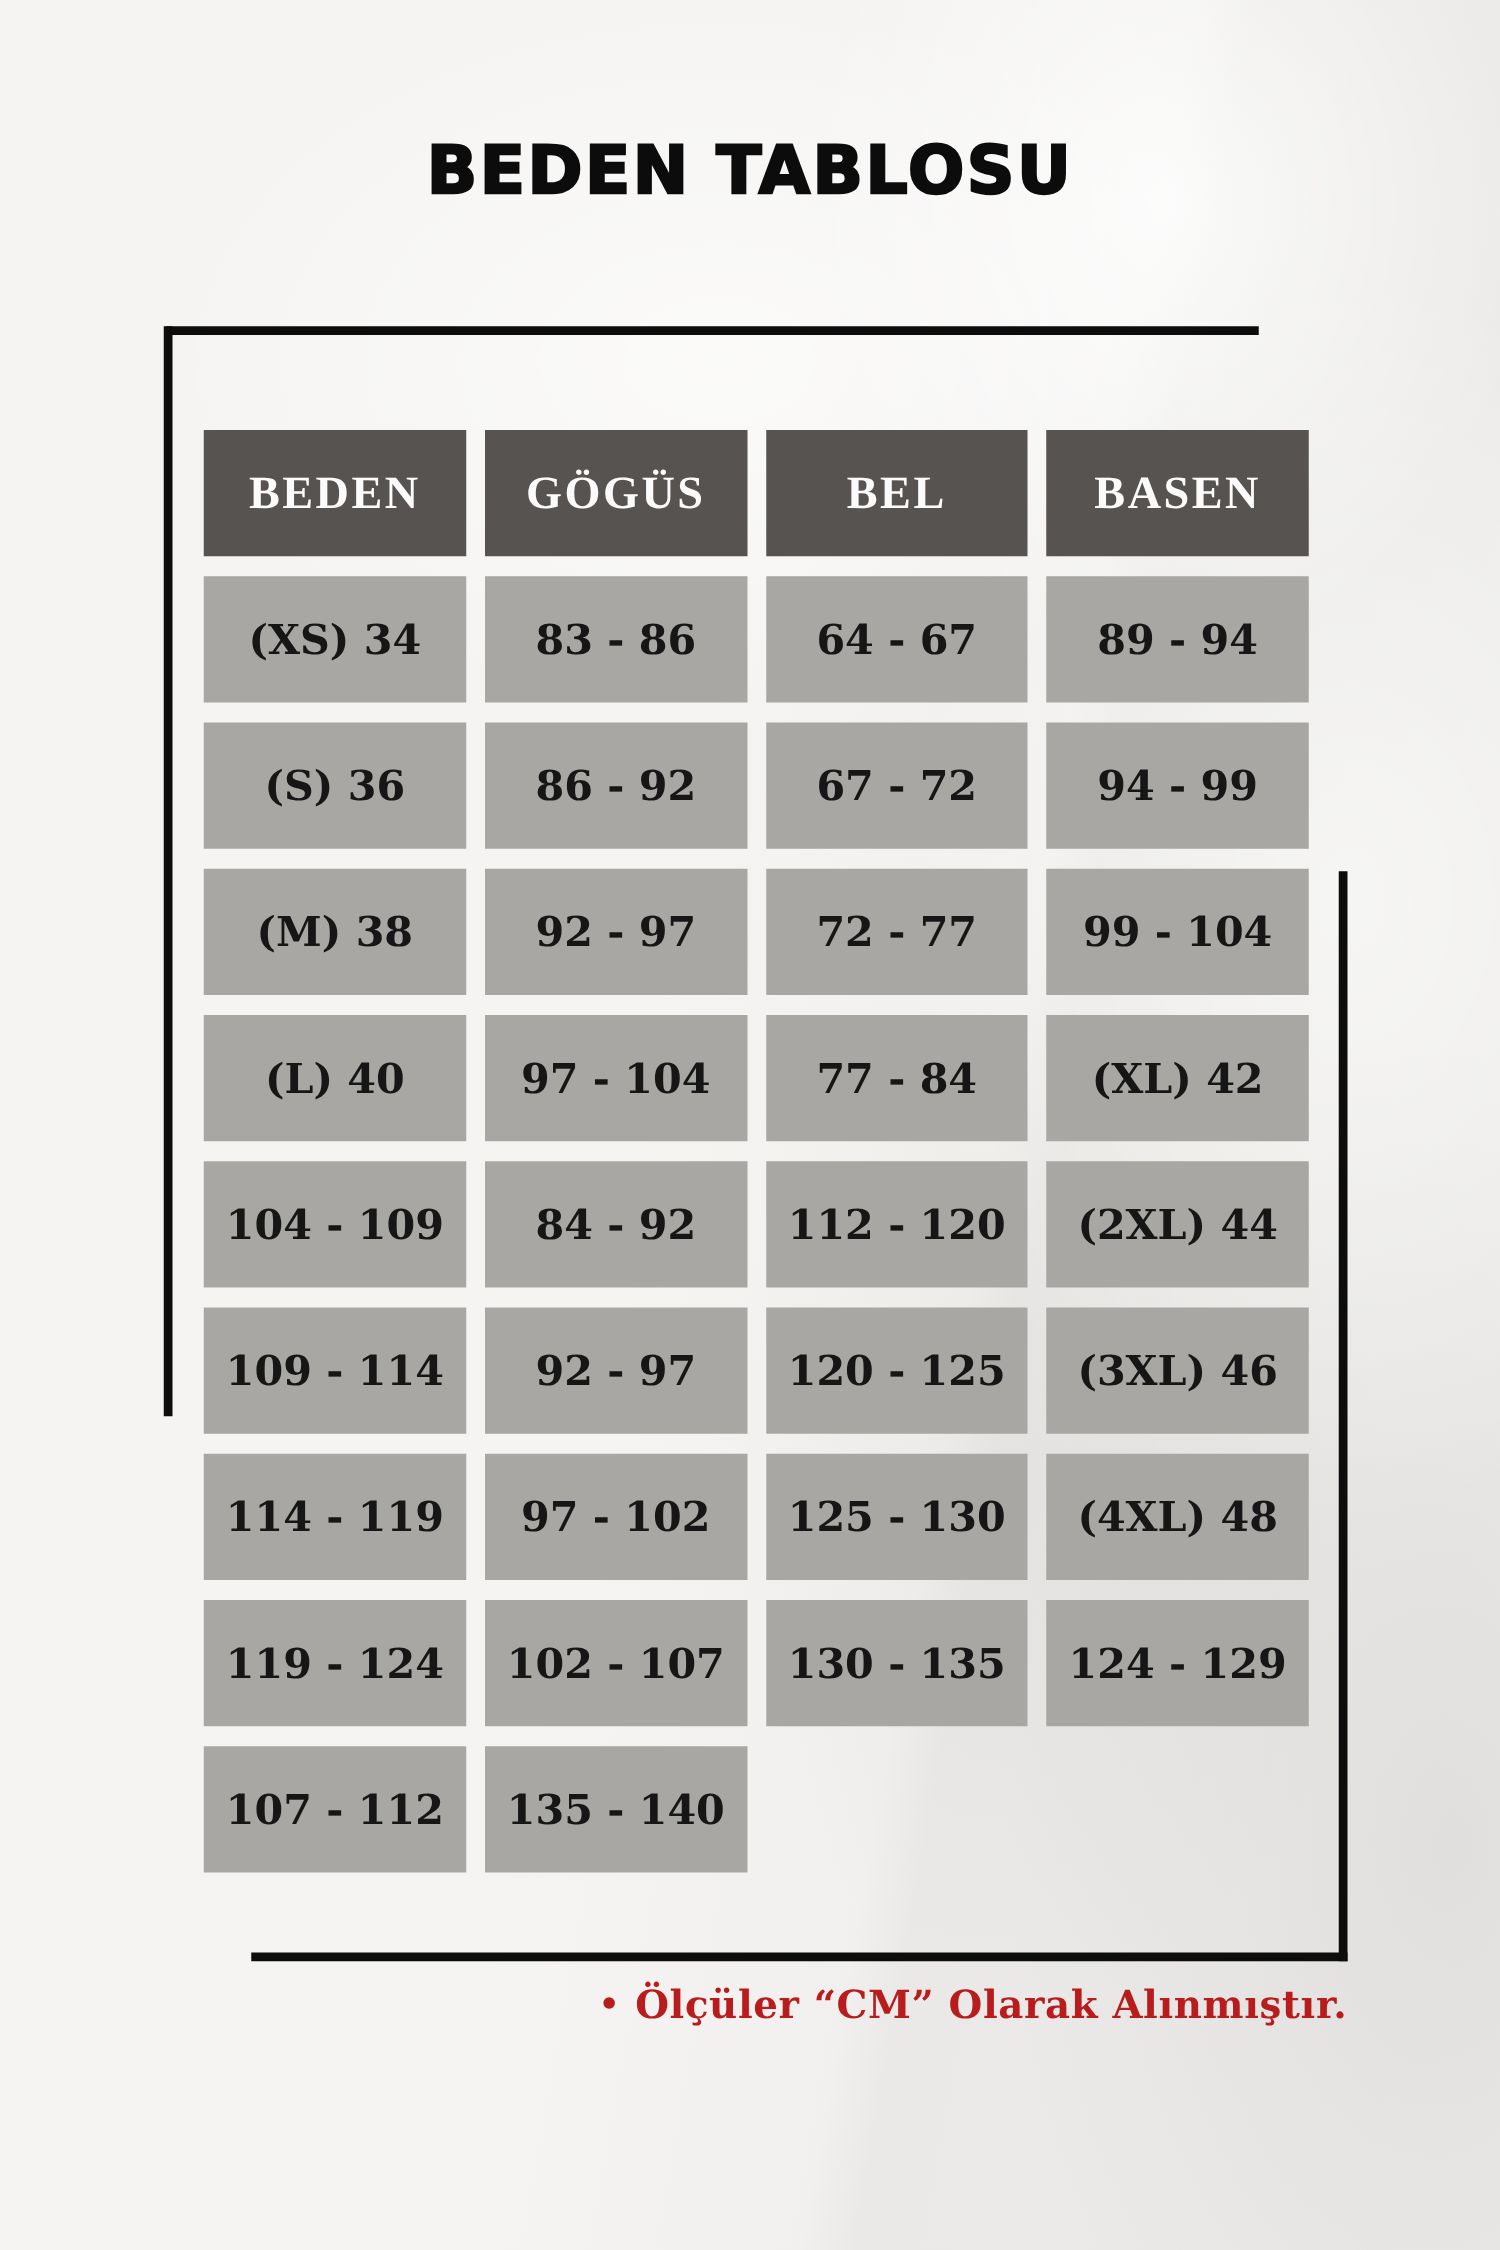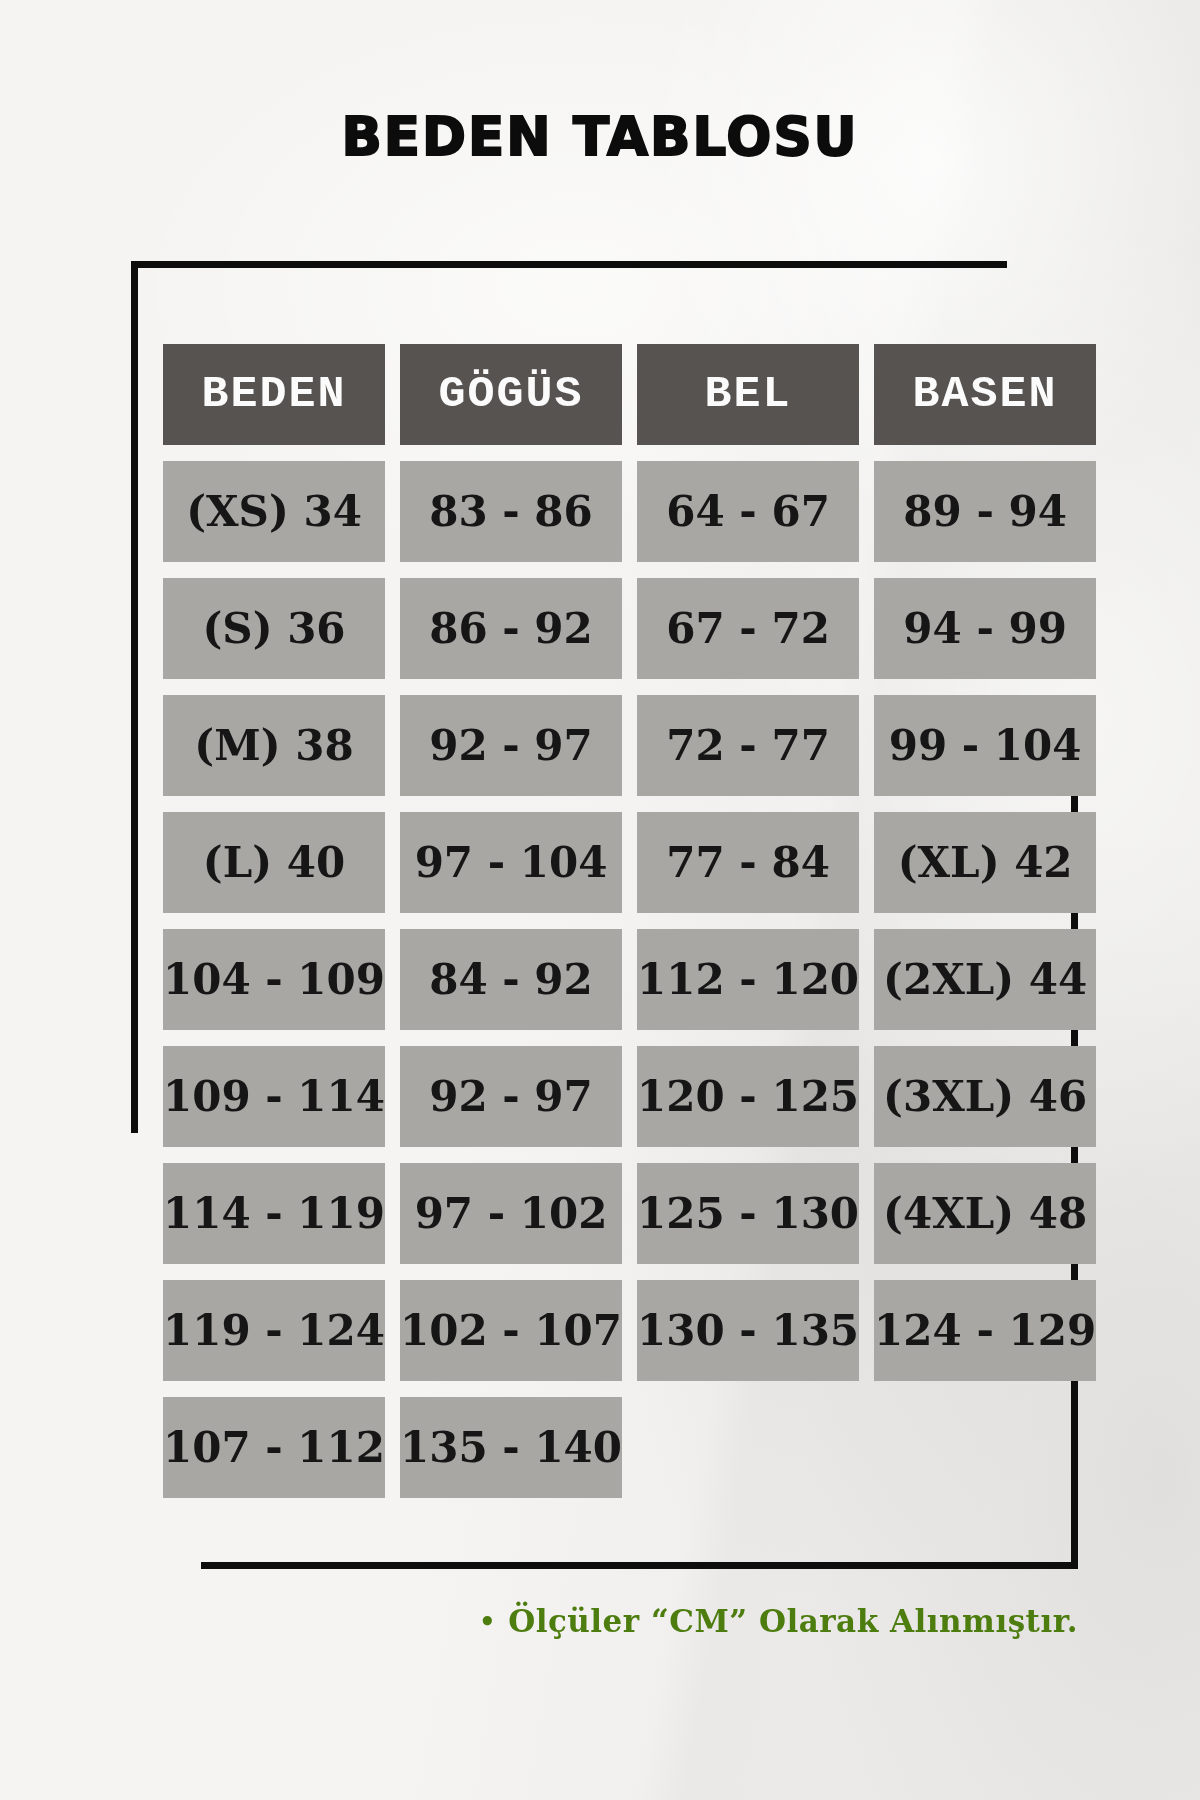--- a/index.html
+++ b/index.html
@@ -48,39 +48,38 @@
     position:absolute;left:163px;top:344px;width:884px;
     display:grid;
     grid-template-columns:repeat(4,1fr);
     column-gap:15px;
     row-gap:16px;
     grid-auto-rows:101px;
   }
   .th{
     background:var(--header-bg);
     color:var(--header-text);
-    font-family:Liberation Mono, monospace;
-    font-weight:bold;font-size:45px;letter-spacing:2px;
+    font-family:Liberation Serif, serif;
+    font-weight:bold;font-size:37px;letter-spacing:2px;
     display:flex;align-items:center;justify-content:center;
   }
   .td{
     background:var(--cell-bg);
     color:var(--cell-text);
     font-family:"DejaVu Serif","Liberation Serif",serif;
-    font-weight:bold;font-size:42px;
+    font-weight:bold;font-size:33px;
     display:flex;align-items:center;justify-content:center;
     white-space:nowrap;
   }
   .footnote{
     position:absolute;top:1586px;left:278px;width:800px;
     text-align:right;
     font-family:"DejaVu Serif","Liberation Serif",serif;
-    font-weight:bold;font-size:31px;color:#4d7c0f;
+    font-weight:bold;font-size:31px;color:#b91c1c;
     letter-spacing:.5px;
-    margin-top:17px;
   }
   .footnote .bullet{margin-right:12px;font-size:26px;vertical-align:2px;}
 </style>
 </head>
 <body>
 
 <div class="bg"></div>
 
 <h1 class="title">BEDEN TABLOSU</h1>
 

